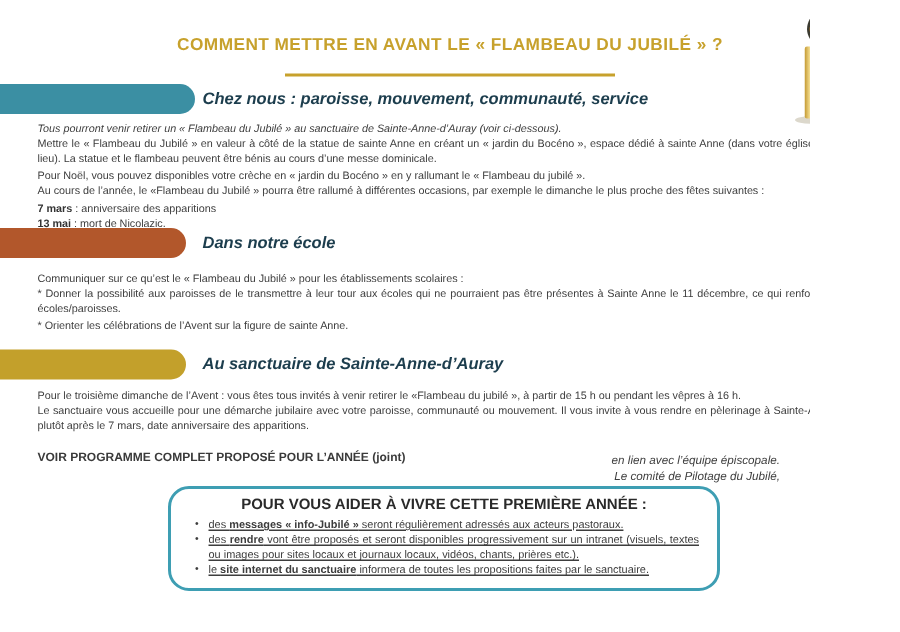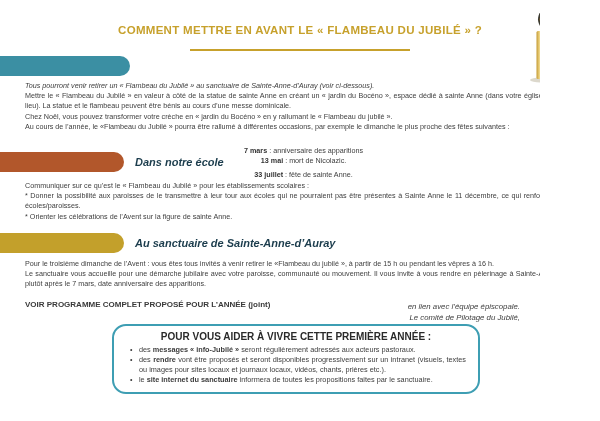--- a/index.html
+++ b/index.html
@@ -23,32 +23,32 @@
   #label1{top:156px;}
   #label2{top:237px;}
 
   .body{position:absolute;left:25px;width:557px;font-size:7.2px;line-height:1.42;color:#3D3D3D;}
   #body0{top:81px;}
   #body1{top:181px;}
   #body2{top:259px;}
   .body p{margin:0;text-align:justify;}
   .body p.it{font-style:italic;text-align:left;}
 
-  .dates{margin-top:14px;text-align:center;font-size:7.2px;color:#3D3D3D;}
+  .dates{margin-top:2px;font-size:7.2px;color:#3D3D3D;}
   .dates div b{color:#333;}
   .dates div:nth-child(3){margin-top:3px;}
 
   .program{position:absolute;top:300px;left:25px;font-size:8px;font-weight:bold;color:#3A3A3A;}
   .signature{position:absolute;top:302px;right:20px;text-align:right;font-style:italic;
              font-size:7.8px;color:#3D3D3D;line-height:1.35;}
 
   .help-box{position:absolute;top:324px;left:112px;width:368px;box-sizing:border-box;
             border:2px solid #3E9EB3;border-radius:14px;background:#fff;padding:5px 12px 7px;}
   .help-title{margin:0 0 3px;text-align:center;font-weight:bold;font-size:10px;color:#2A2A2A;}
-  .help-box ul{margin:0;padding:0;list-style:none;font-size:7.3px;color:#3D3D3D;line-height:1.38;}
+  .help-box ul{margin:0;padding:0;list-style:none;font-size:7.3px;color:#3D3D3D;line-height:1.38;text-decoration:underline;}
   .help-box li{position:relative;padding-left:13px;text-align:justify;}
   .help-box li::before{content:"•";position:absolute;left:4px;top:0;font-size:7px;color:#3D3D3D;}
 </style>
 </head>
 <body>
 
 <div class="page">
 
   <div class="title" style="color: rgb(199, 161, 44);">COMMENT METTRE EN AVANT LE « FLAMBEAU DU JUBILÉ » ?</div>
   <div class="divider" style="background: rgb(199, 161, 44);"></div>
@@ -66,25 +66,26 @@
       <ellipse cx="16" cy="76" rx="12" ry="2.6" fill="#DCD8CC"></ellipse>
       <rect x="10.5" y="27" width="11" height="48" rx="1.5" fill="url(#cg)"></rect>
       <rect x="15.4" y="22" width="1.4" height="6" fill="#5A4A20"></rect>
       <path d="M16 5 C 11.2 12, 10.2 17.5, 16 25 C 21.8 17.5, 20.8 12, 16 5 Z" fill="#3C3B31"></path>
       <path d="M16 9 C 13.2 13.5, 12.9 16.8, 16 21.8 C 19.1 16.8, 18.8 13.5, 16 9 Z" fill="#E8941D"></path>
       <path d="M16 12 C 14.5 15, 14.4 16.8, 16 19.6 C 17.6 16.8, 17.5 15, 16 12 Z" fill="#FFE9A8"></path>
     </svg>
   </div>
 
   <div class="pill" id="pill0" style="background: rgb(59, 143, 163);"></div>
+  <div class="section-label" id="label0">Chez nous : paroisse, mouvement, communauté, service</div>
   <div class="body" id="body0">
     <div>
         <p class="it">Tous pourront venir retirer un « Flambeau du Jubilé » au sanctuaire de Sainte-Anne-d’Auray (voir ci-dessous).</p>
         <p>Mettre le « Flambeau du Jubilé » en valeur à côté de la statue de sainte Anne en créant un « jardin du Bocéno », espace dédié à sainte Anne (dans votre église ou un autre lieu). La statue et le flambeau peuvent être bénis au cours d’une messe dominicale.</p>
-        <p>Chez Noël, vous pouvez transformer votre crèche en « jardin du Bocéno » en y rallumant le « Flambeau du jubilé ».</p>
+        <p>Pour Noël, vous pouvez disponibles votre crèche en « jardin du Bocéno » en y rallumant le « Flambeau du jubilé ».</p>
         <p>Au cours de l’année, le «Flambeau du Jubilé » pourra être rallumé à différentes occasions, par exemple le dimanche le plus proche des fêtes suivantes :</p>
       </div>
     <div class="dates">
         <div><b>7 mars</b> : anniversaire des apparitions</div>
         <div><b>13 mai</b> : mort de Nicolazic.</div>
         <div><b>33 juillet</b> : fête de sainte Anne.</div>
       </div>
   </div>
 
   <div class="pill" id="pill1" style="background: rgb(178, 87, 43);"></div>

